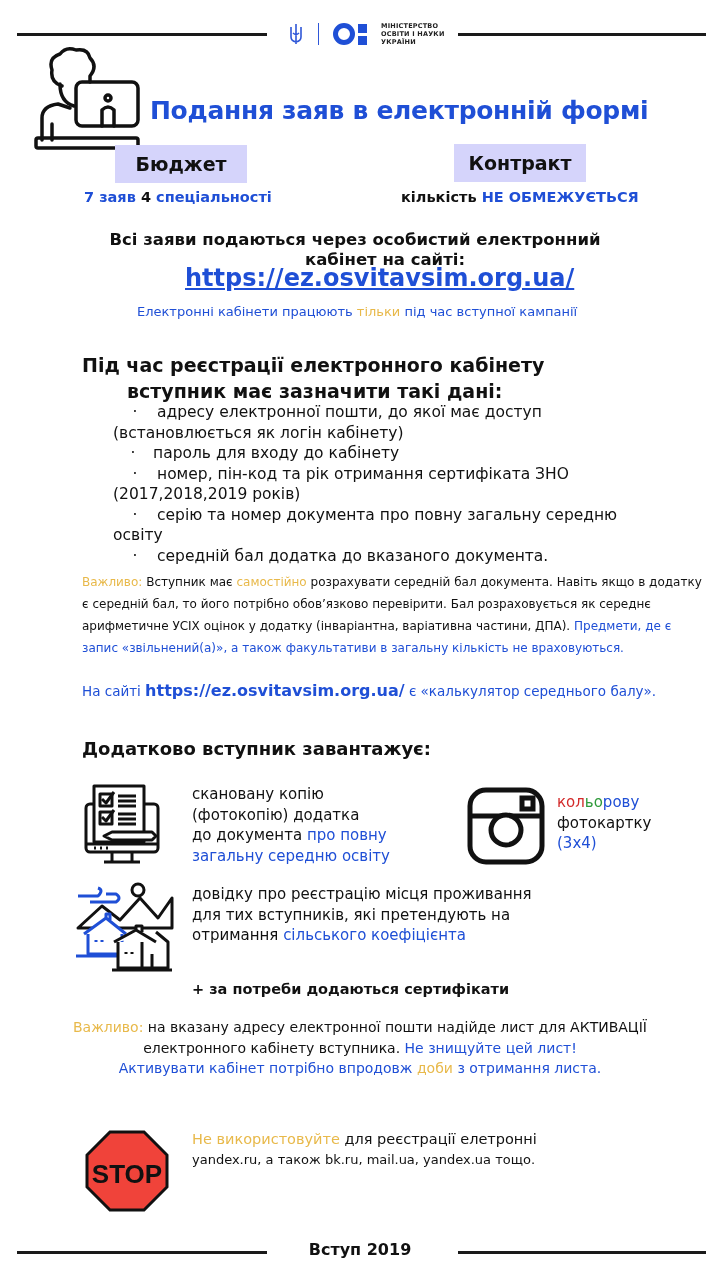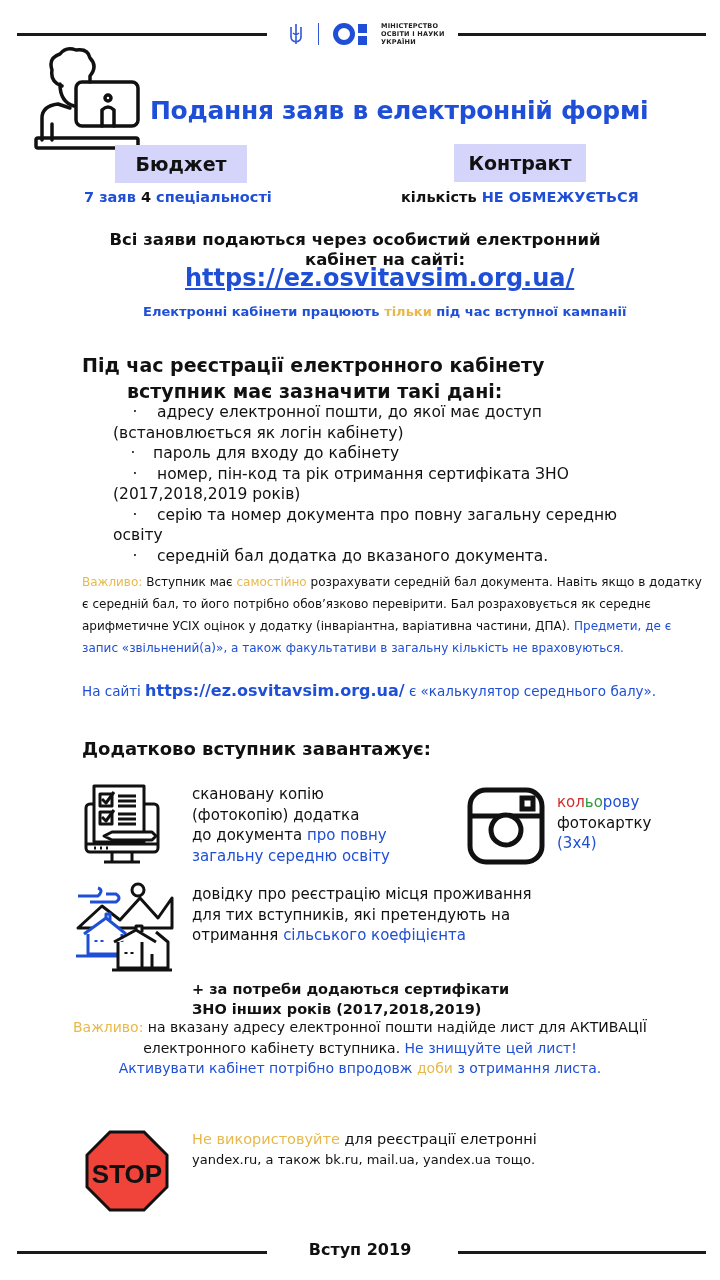--- a/index.html
+++ b/index.html
@@ -102,21 +102,21 @@
 <div class="abs sub" style="left:401px; top:189px;">
   <span>кількість</span>
   <span class="blue">НЕ ОБМЕЖУЄТЬСЯ</span>
 </div>
 
 <div class="center-block" style="top:230px;">
   <div class="bold" style="font-size:16.5px; line-height:20px; padding-right:10px;">Всі заяви подаються через особистий електронний</div>
   <div class="bold" style="font-size:16.5px; line-height:20px; padding-left:50px;">кабінет на сайті:</div>
 </div>
 <a class="abs" style="left:185px; top:264px; font-size:24px; font-weight:bold; color:#1f4fd6; text-decoration:underline;">https://ez.osvitavsim.org.ua/</a>
-<div class="abs" style="left:143px; top:304px; font-size:13px; font-weight:bold;">
+<div class="abs" style="left:137px; top:304px; font-size:13px; font-weight:normal;">
   <span class="blue">Електронні кабінети працюють</span>
   <span class="gold">тільки</span>
   <span class="blue">під час вступної кампанії</span>
 </div>
 
 <div class="abs reg-h">
   <div>Під час реєстрації електронного кабінету</div>
   <div style="padding-left:45px;">вступник має зазначити такі дані:</div>
 </div>
 
@@ -207,21 +207,20 @@
   </g>
 </svg>
 <div class="abs item-text" style="left:192px; top:884px;">
   <div>довідку про реєстрацію місця проживання</div>
   <div>для тих вступників, які претендують на</div>
   <div><span>отримання</span> <span class="blue">сільського коефіцієнта</span></div>
 </div>
 
 <div class="abs bold" style="left:192px; top:979px; font-size:14.5px; line-height:20px;">
   <div>+ за потреби додаються сертифікати</div>
-  <div>ЗНО інших років (2017,2018,2019)</div>
 </div>
 
 <div class="center-block" style="top:1017px; font-size:14px; line-height:20.5px;">
   <div><span class="gold">Важливо:</span> <span>на вказану адресу електронної пошти надійде лист для АКТИВАЦІЇ</span></div>
   <div><span>електронного кабінету вступника.</span> <span class="blue">Не знищуйте цей лист!</span></div>
   <div><span class="blue">Активувати кабінет потрібно впродовж</span> <span class="gold">доби</span> <span class="blue">з отримання листа.</span></div>
 </div>
 
 <svg class="abs" style="left:85px; top:1130px;" width="84" height="82" viewBox="0 0 84 82">
   <polygon points="25,2 59,2 82,25 82,57 59,80 25,80 2,57 2,25" fill="#f0433a" stroke="#111" stroke-width="3"></polygon>

